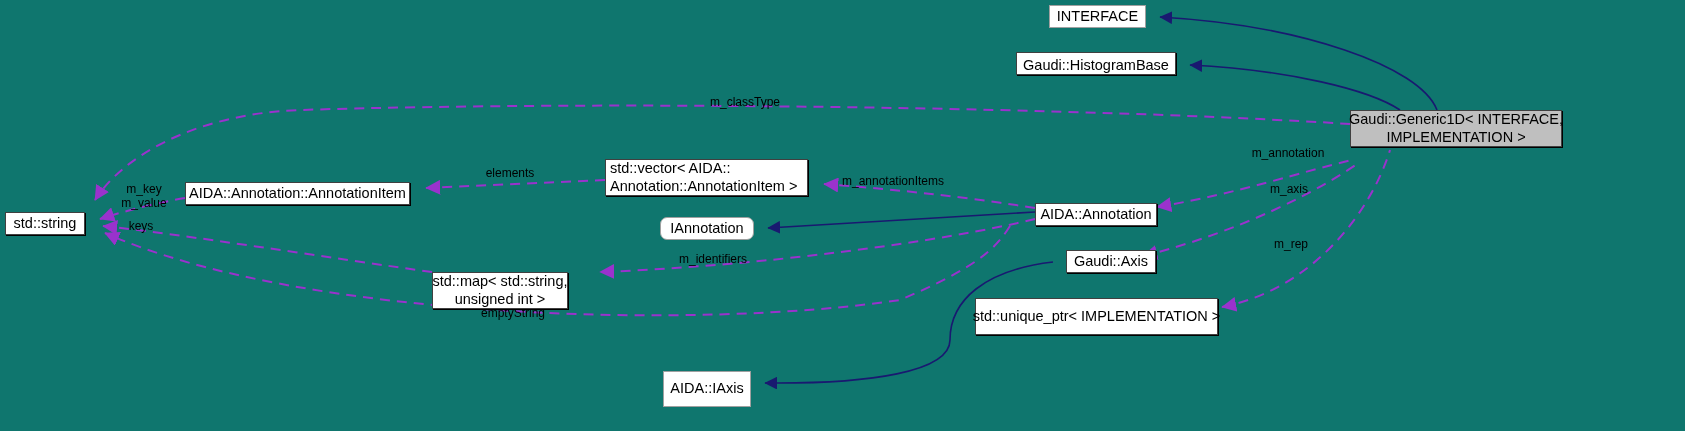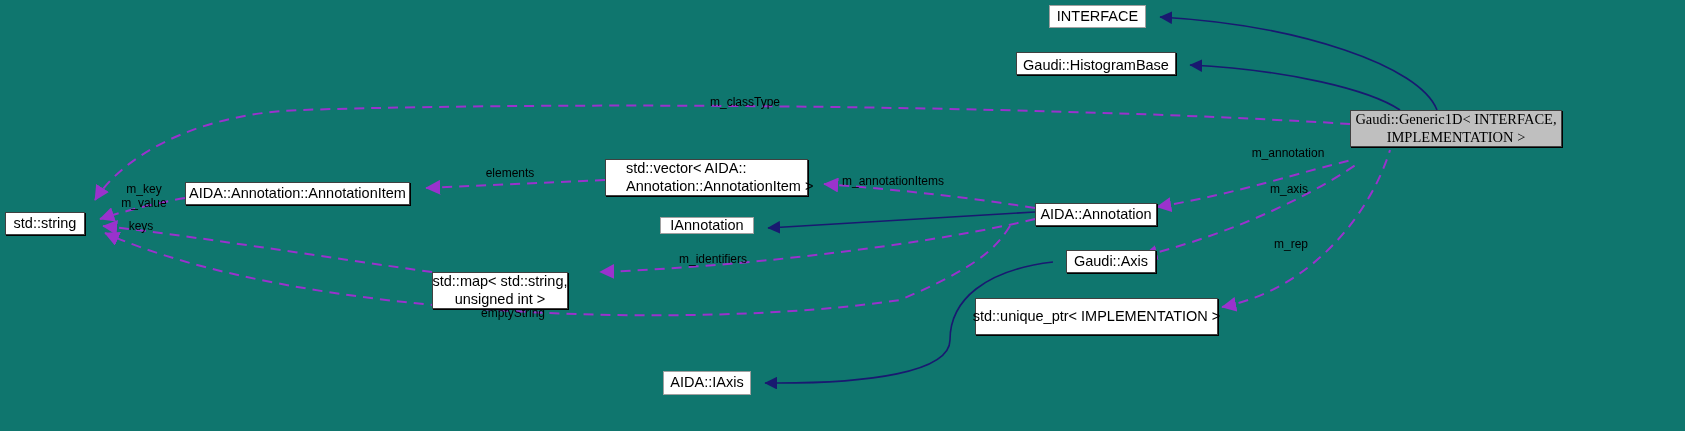--- a/index.html
+++ b/index.html
@@ -109,60 +109,60 @@
   </svg>
 
   <div class="node plain" style="left:1049px; top:5px; width:97px; height:23px;">
     <span>INTERFACE</span>
   </div>
 
   <div class="node solid" style="left:1016px; top:52px; width:160px; height:23px;align-items:flex-end;">
     <span>Gaudi::HistogramBase</span>
   </div>
 
-  <div class="node focus" style="left:1350px; top:110px; width:212px; height:37px;font-family:Liberation Serif, serif;">
+  <div class="node focus" style="left:1350px; top:110px; width:212px; height:37px;">
     <span>Gaudi::Generic1D&lt; INTERFACE,
 IMPLEMENTATION &gt;</span>
   </div>
 
   <div class="node solid" style="left:185px; top:182px; width:225px; height:23px;">
     <span>AIDA::Annotation::AnnotationItem</span>
   </div>
 
-  <div class="node solid" style="left:605px; top:159px; width:203px; height:37px; justify-content:flex-start; padding-left:20px; text-align:left;">
+  <div class="node solid" style="left:605px; top:159px; width:203px; height:37px; justify-content:flex-start; padding-left:4px; text-align:left;">
     <span>std::vector&lt; AIDA::
 Annotation::AnnotationItem &gt;</span>
   </div>
 
   <div class="node solid" style="left:5px; top:212px; width:80px; height:23px;">
     <span>std::string</span>
   </div>
 
-  <div class="node plain" style="left:660px; top:217px; width:94px; height:17px;">
+  <div class="node plain" style="left:660px; top:217px; width:94px; height:23px;border-radius:7px;">
     <span>IAnnotation</span>
   </div>
 
   <div class="node solid" style="left:1035px; top:203px; width:122px; height:23px;">
     <span>AIDA::Annotation</span>
   </div>
 
   <div class="node solid" style="left:432px; top:272px; width:136px; height:37px;">
     <span>std::map&lt; std::string,
 unsigned int &gt;</span>
   </div>
 
   <div class="node solid" style="left:1053px; top:250px; width:90px; height:23px;margin-left:13px;">
     <span>Gaudi::Axis</span>
   </div>
 
   <div class="node solid" style="left:975px; top:298px; width:243px; height:37px;">
     <span>std::unique_ptr&lt; IMPLEMENTATION &gt;</span>
   </div>
 
-  <div class="node plain" style="left:663px; top:371px; width:88px; height:24px;">
+  <div class="node plain" style="left:663px; top:371px; width:88px; height:36px;">
     <span>AIDA::IAxis</span>
   </div>
 
   <div class="edge-label" style="left:670px; top:95px; width:150px;">m_classType</div>
 
   <div class="edge-label" style="left:1238px; top:146px; width:100px;">m_annotation</div>
 
   <div class="edge-label" style="left:113px; top:182px; width:62px;">m_key
 m_value</div>
 

